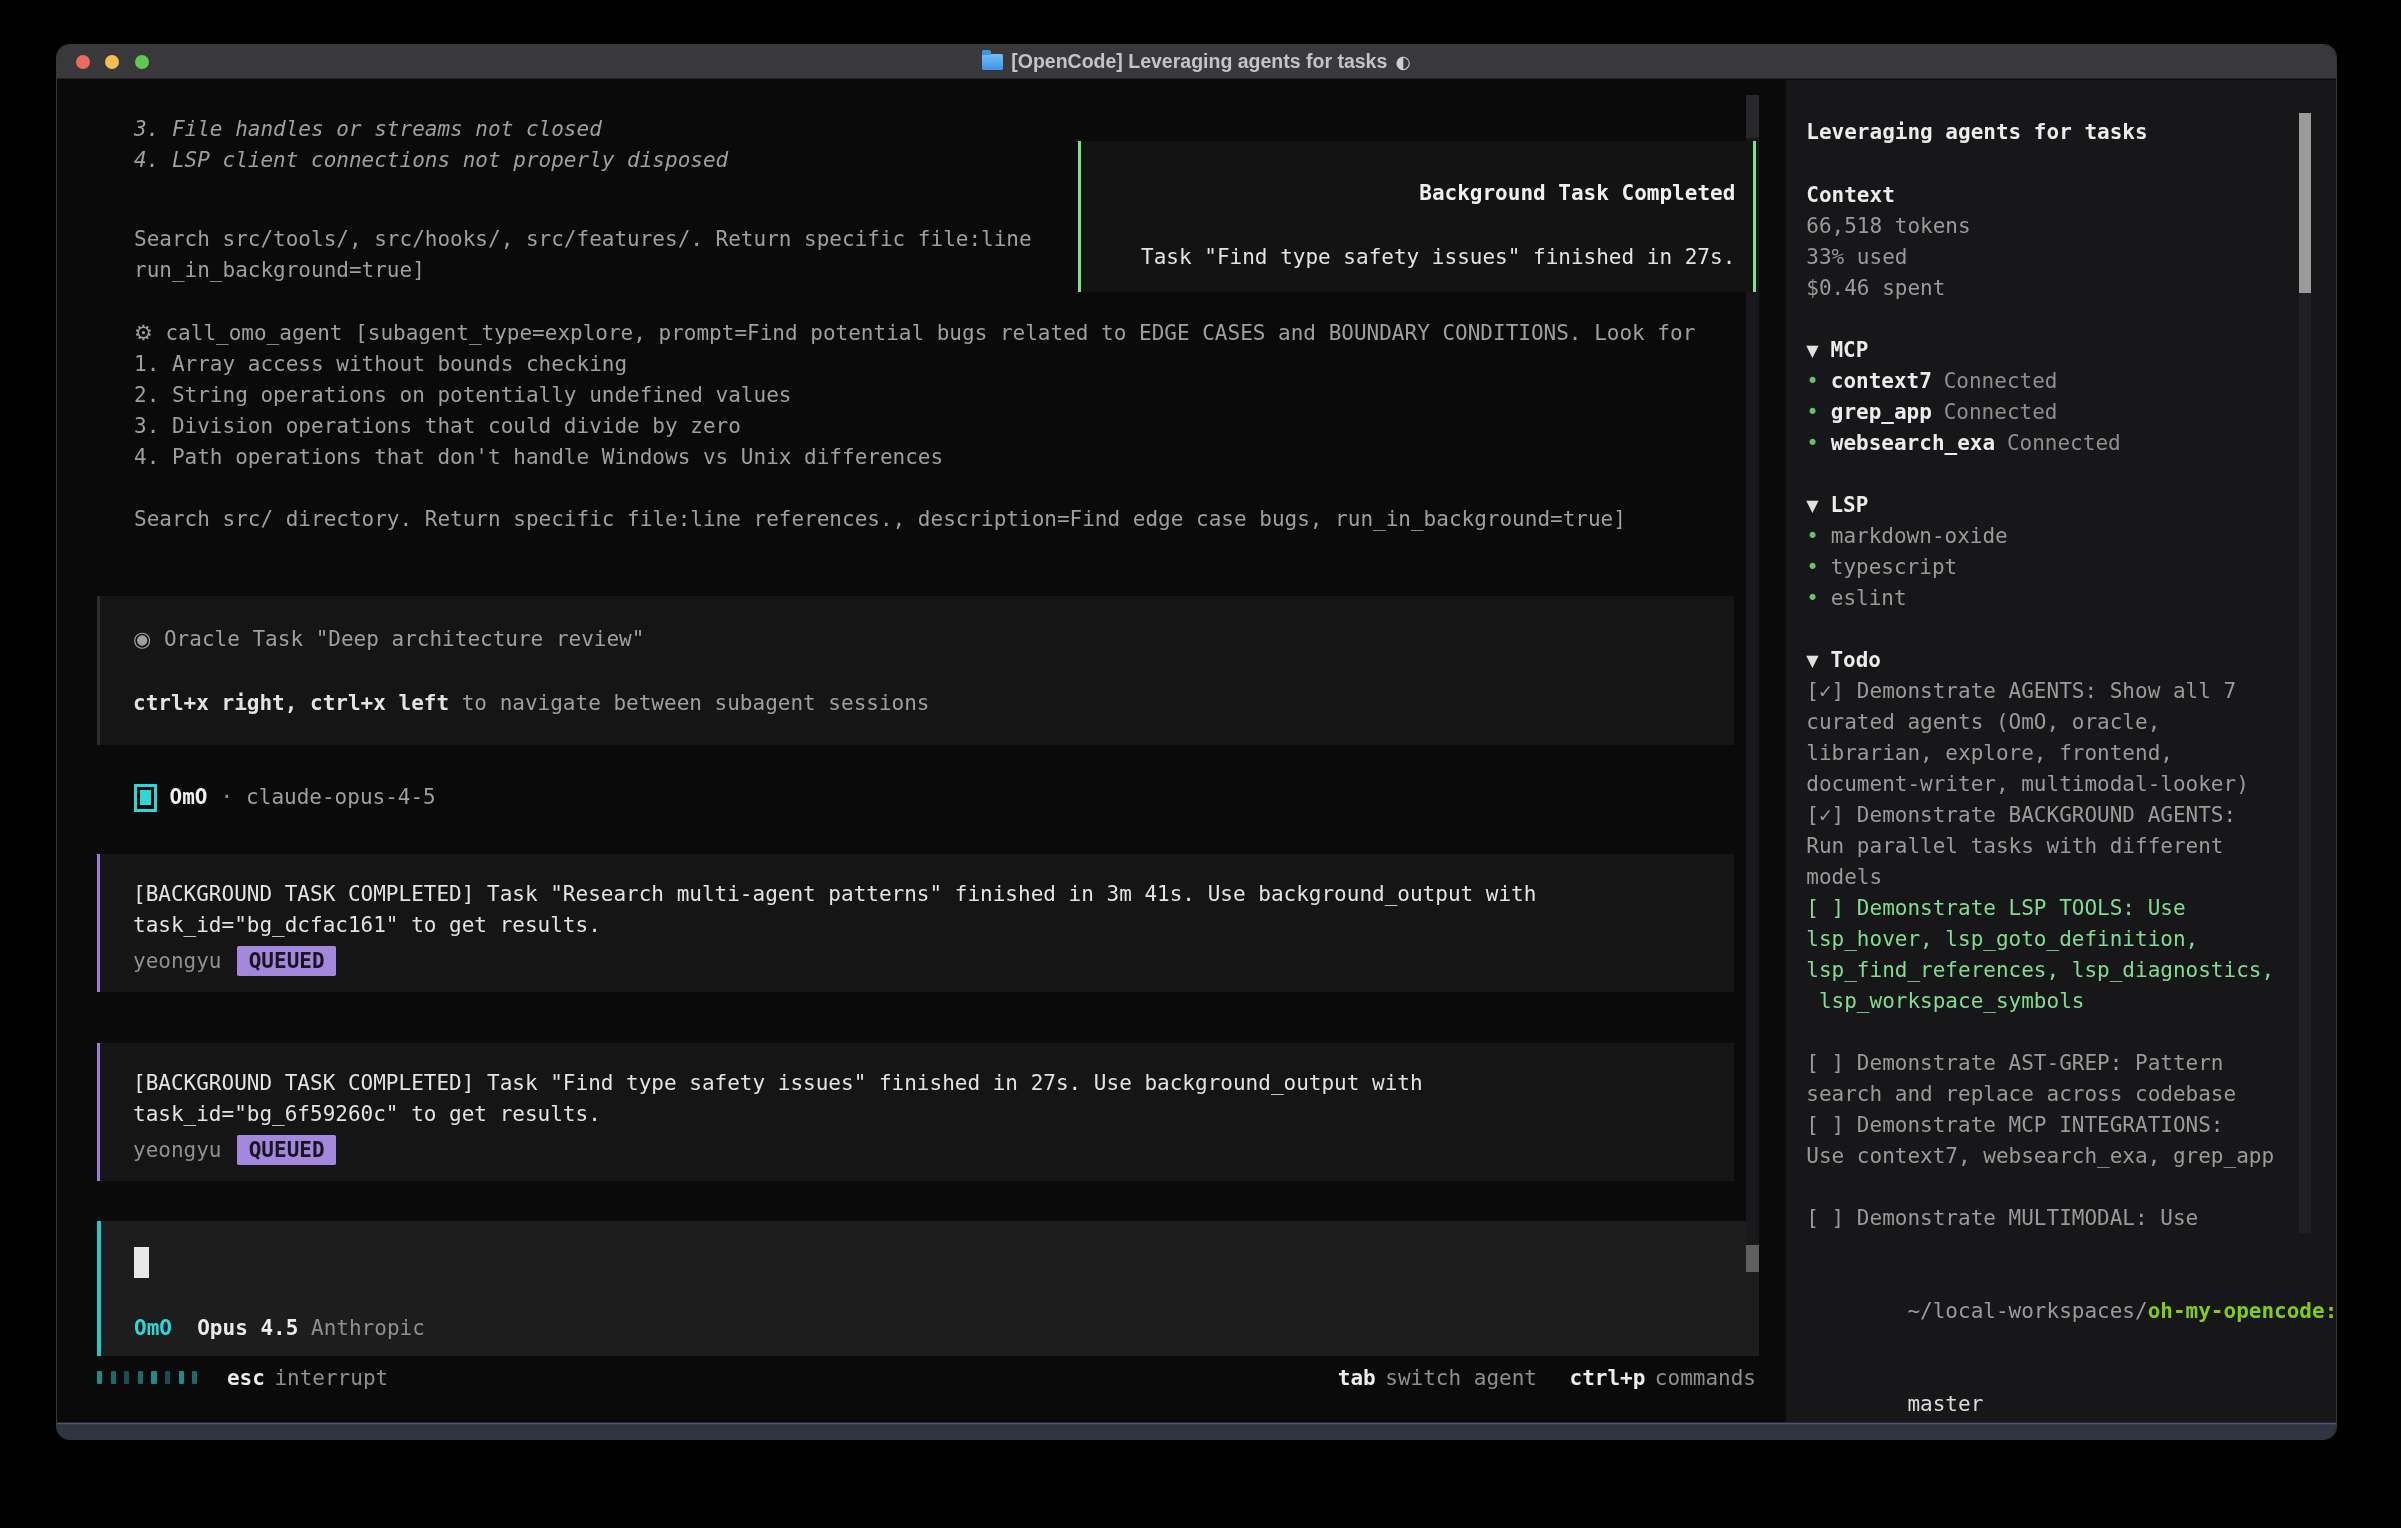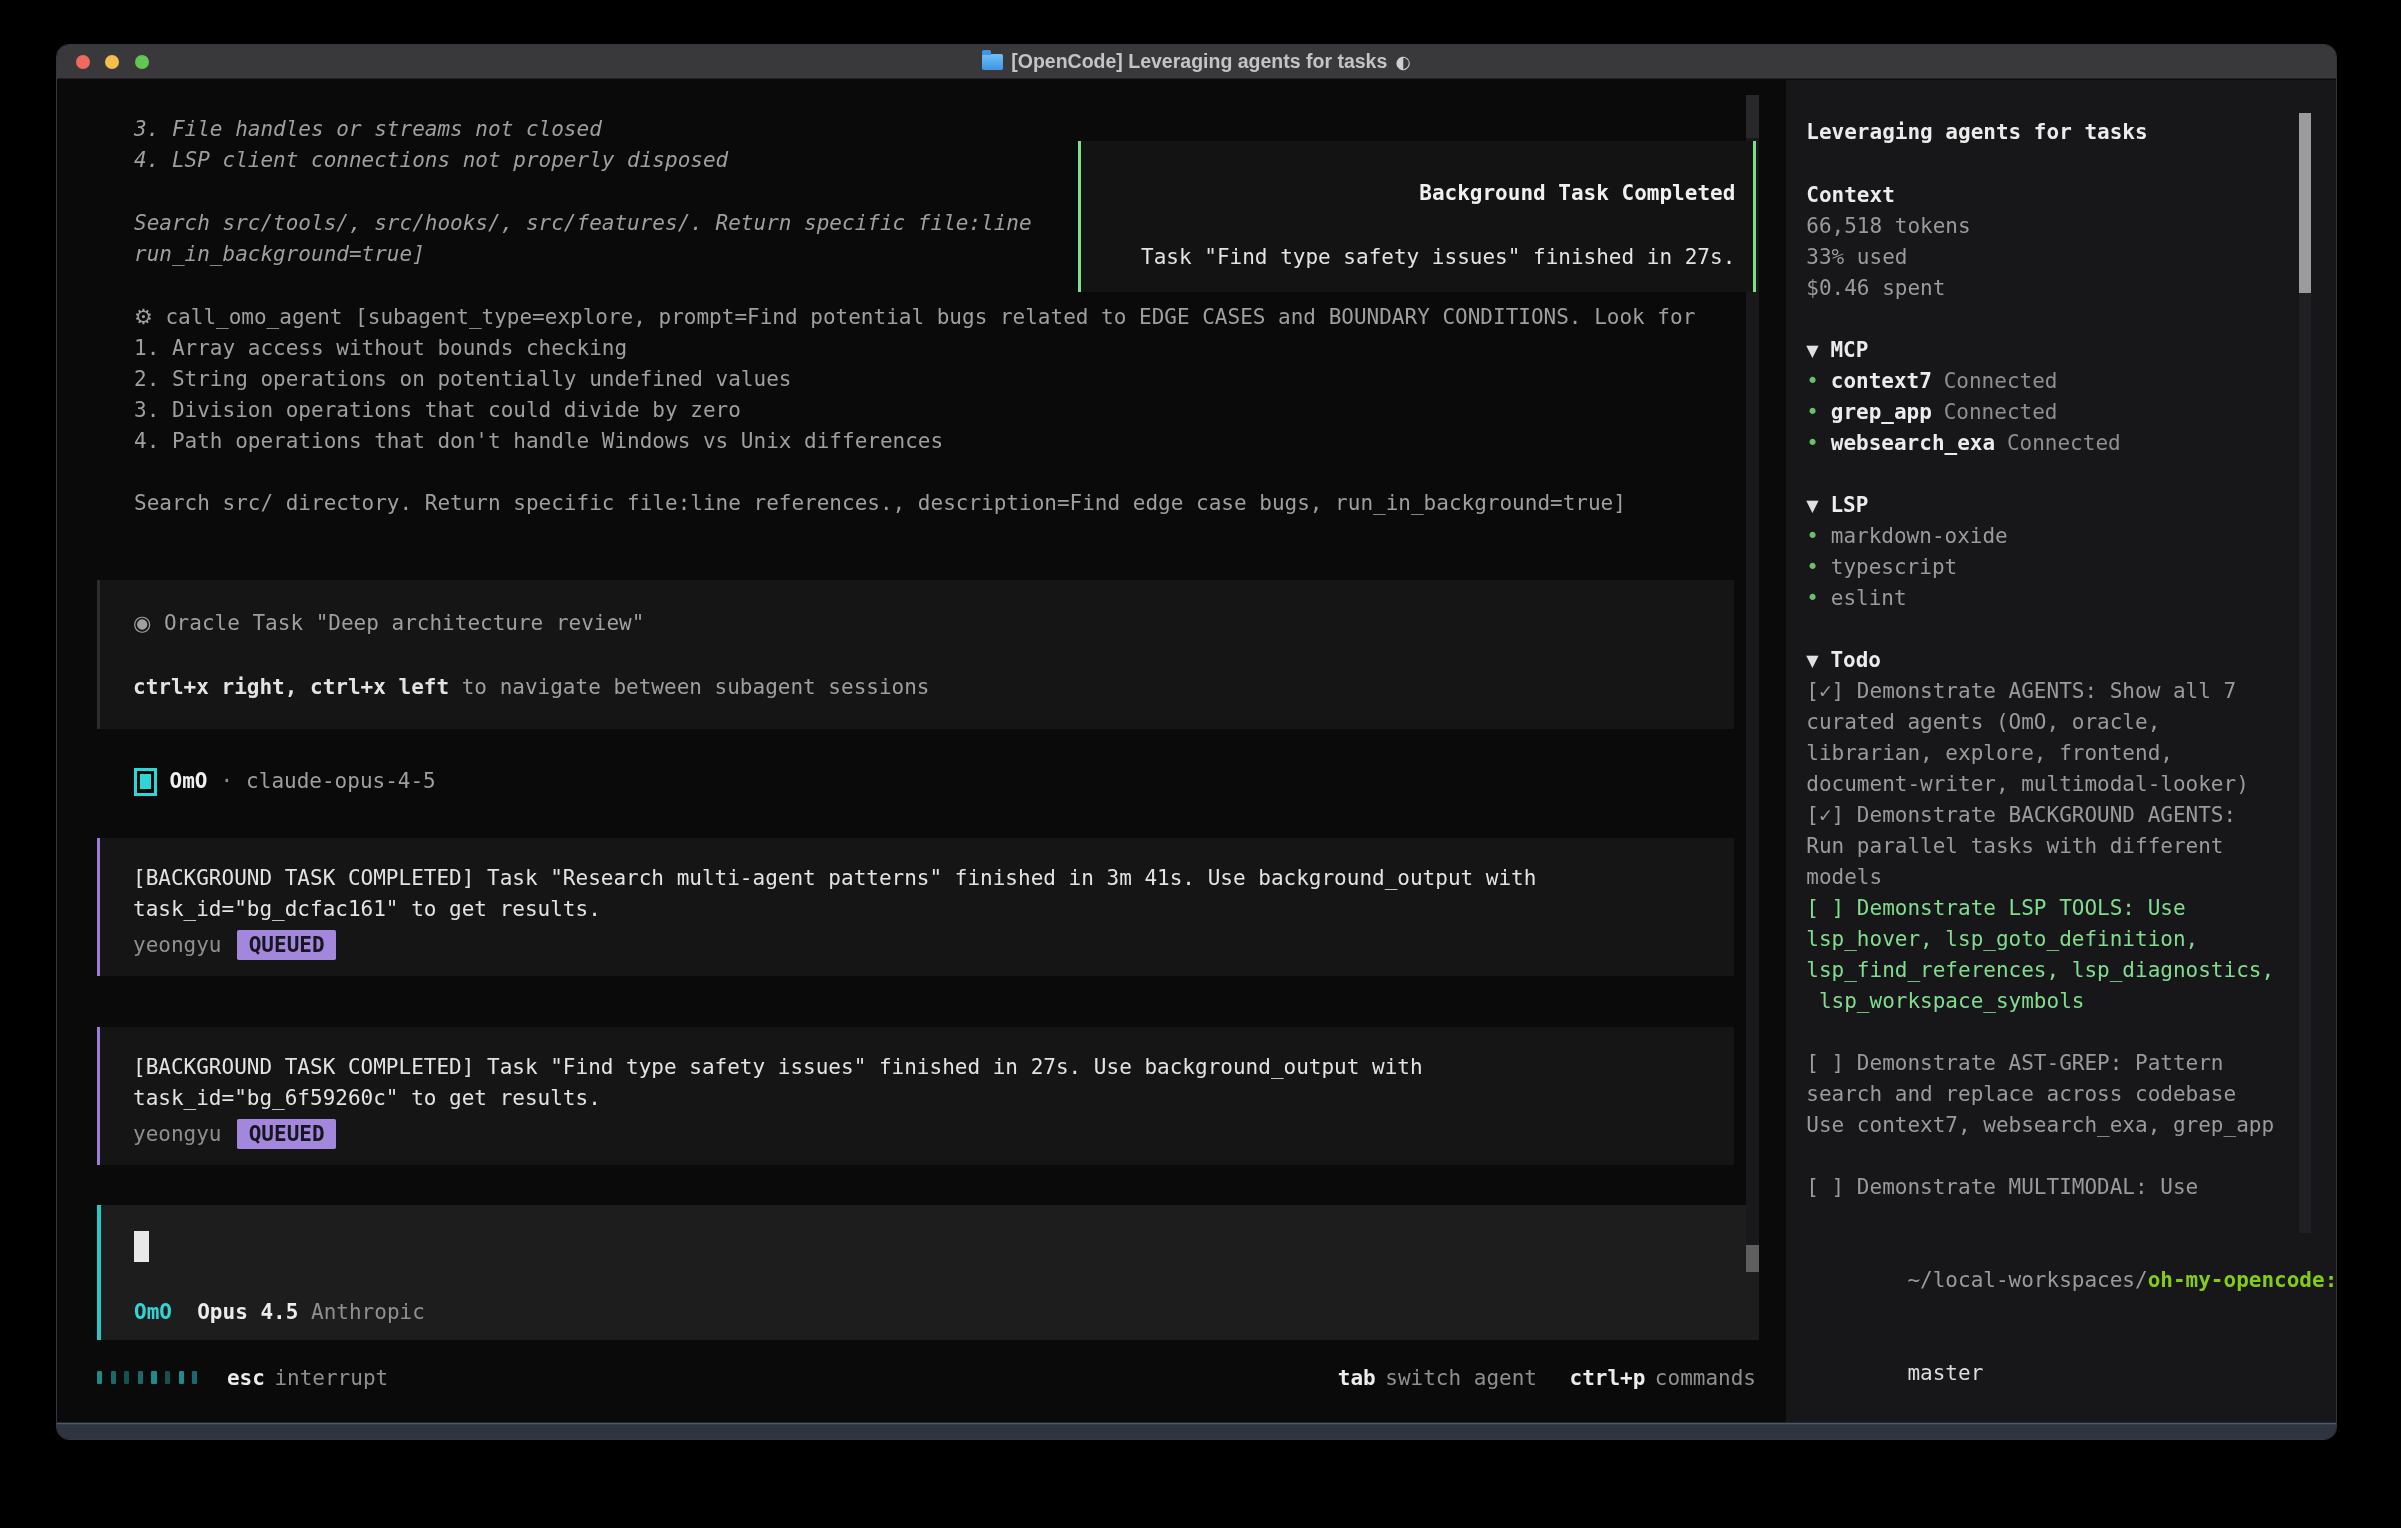--- a/index.html
+++ b/index.html
@@ -31,21 +31,21 @@
 
   .content { position:absolute; top:35px; left:0; right:0; bottom:17px; display:flex; background:#0a0a0a; }
 
   
   .main { position:relative; width:1702px; height:100%; background:#0a0a0a; overflow:hidden; }
   .line { white-space:pre; font-size:21px; line-height:31px; color:#9f9f9f; }
   .white { color:#e3e3e3; }
   .bold { font-weight:bold; }
 
   .scrollback { padding:34px 0 0 77px;font-style:italic; }
-  .search-block { margin-top:32px; padding-left:77px;font-style:italic; }
+  .search-block { margin-top:48px; padding-left:77px; }
   .tool-call { margin-top:32px; padding-left:77px; }
   .tool-call .tail { margin-top:31px; }
   .gear { color:#9f9f9f; font-family:"DejaVu Sans", sans-serif; }
 
   .notification {
     position:absolute; top:61px; right:3px; width:678px; height:151px;
     background:#131313; border-left:3.5px solid #7ee08b; border-right:3.5px solid #7ee08b;
     padding:37px 17.7px 0 33px; z-index:5;text-align:right;
   }
   .notification .ntitle { font-size:21px; line-height:31px; font-weight:bold; color:#f0f0f0; white-space:pre; }
@@ -307,20 +307,21 @@
       <div class="sb-line">document-writer, multimodal-looker)</div>
       <div class="sb-line">[✓] Demonstrate BACKGROUND AGENTS:</div>
       <div class="sb-line">Run parallel tasks with different</div>
       <div class="sb-line">models</div>
       <div class="sb-line todo-green">[ ] Demonstrate LSP TOOLS: Use</div>
       <div class="sb-line todo-green">lsp_hover, lsp_goto_definition,</div>
       <div class="sb-line todo-green">lsp_find_references, lsp_diagnostics,</div>
       <div class="sb-line todo-green"> lsp_workspace_symbols</div>
       <div class="sb-line gap53">[ ] Demonstrate AST-GREP: Pattern</div>
       <div class="sb-line">search and replace across codebase</div>
+      <div class="sb-line">[ ] Demonstrate MCP INTEGRATIONS:</div>
       <div class="sb-line">Use context7, websearch_exa, grep_app</div>
       <div class="sb-line gap52">[ ] Demonstrate MULTIMODAL: Use</div>
 
       <div class="workspace-line gap52">
         <span class="ws-prefix">~/local-workspaces/</span><span class="ws-repo">oh-my-opencode:</span>
       </div>
       <div class="workspace-line">
         <span class="ws-branch">master</span>
       </div>
 

